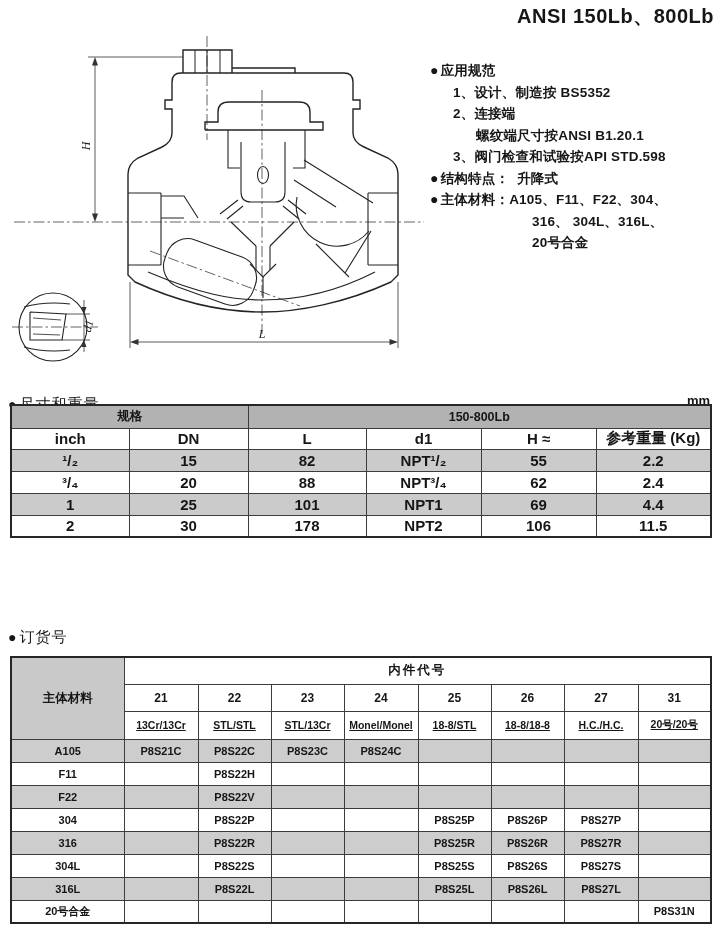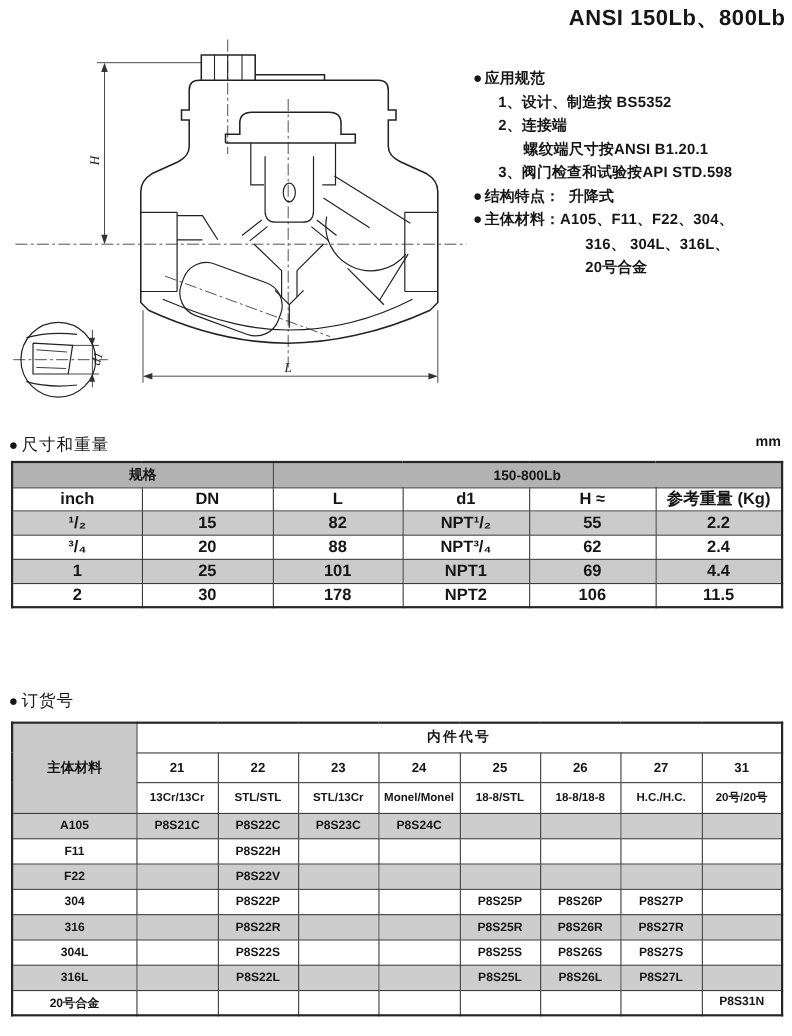--- a/index.html
+++ b/index.html
@@ -38,32 +38,32 @@
 
   
   table {
     position:absolute; border-collapse:collapse; table-layout:fixed;
     border:2px solid #262626; background:#fff;
   }
   th, td {
     border:1px solid #3c3c3c; text-align:center; vertical-align:middle;
     padding:0; font-weight:bold; overflow:hidden; white-space:nowrap;
   }
-  #t1 { left:10px; top:419px; width:700px; }
+  #t1 { left:10px; top:404px; width:700px; }
   #t1 th, #t1 td { font-size:15px; }
   #t1 tr.group-row  { height:23px; }
   #t1 tr.group-row th { background:#b2b2b2; font-size:12.5px; }
   #t1 tr.cols-row { height:21px; }
   #t1 tr.cols-row th { background:#ffffff; }
   #t1 tbody tr { height:22px; }
   #t1 tbody tr:nth-child(odd) { background:#cbcbcb; }
 
   #t2 { left:10px; top:656px; width:700px; }
   #t2 thead tr { height:27px; }
-  #t2 tr.trims-row { height:28px; }
+  #t2 tr.trims-row { height:28px;text-decoration:underline; }
   #t2 th.material-head { background:#c9c9c9; font-size:12.5px; }
   #t2 th.trim-head { background:#ffffff; font-size:12.5px; letter-spacing:2px; }
   #t2 tr.codes-row th { background:#ffffff; font-size:12px; }
   #t2 tr.trims-row th { background:#ffffff; font-size:10.5px; }
   #t2 tbody tr { height:23px; }
   #t2 tbody tr:nth-child(odd) { background:#cdcdcd; }
   #t2 tbody th, #t2 tbody td { font-size:11px; background:transparent; }
 
   
   .drawing { position:absolute; left:0; top:30px; }

